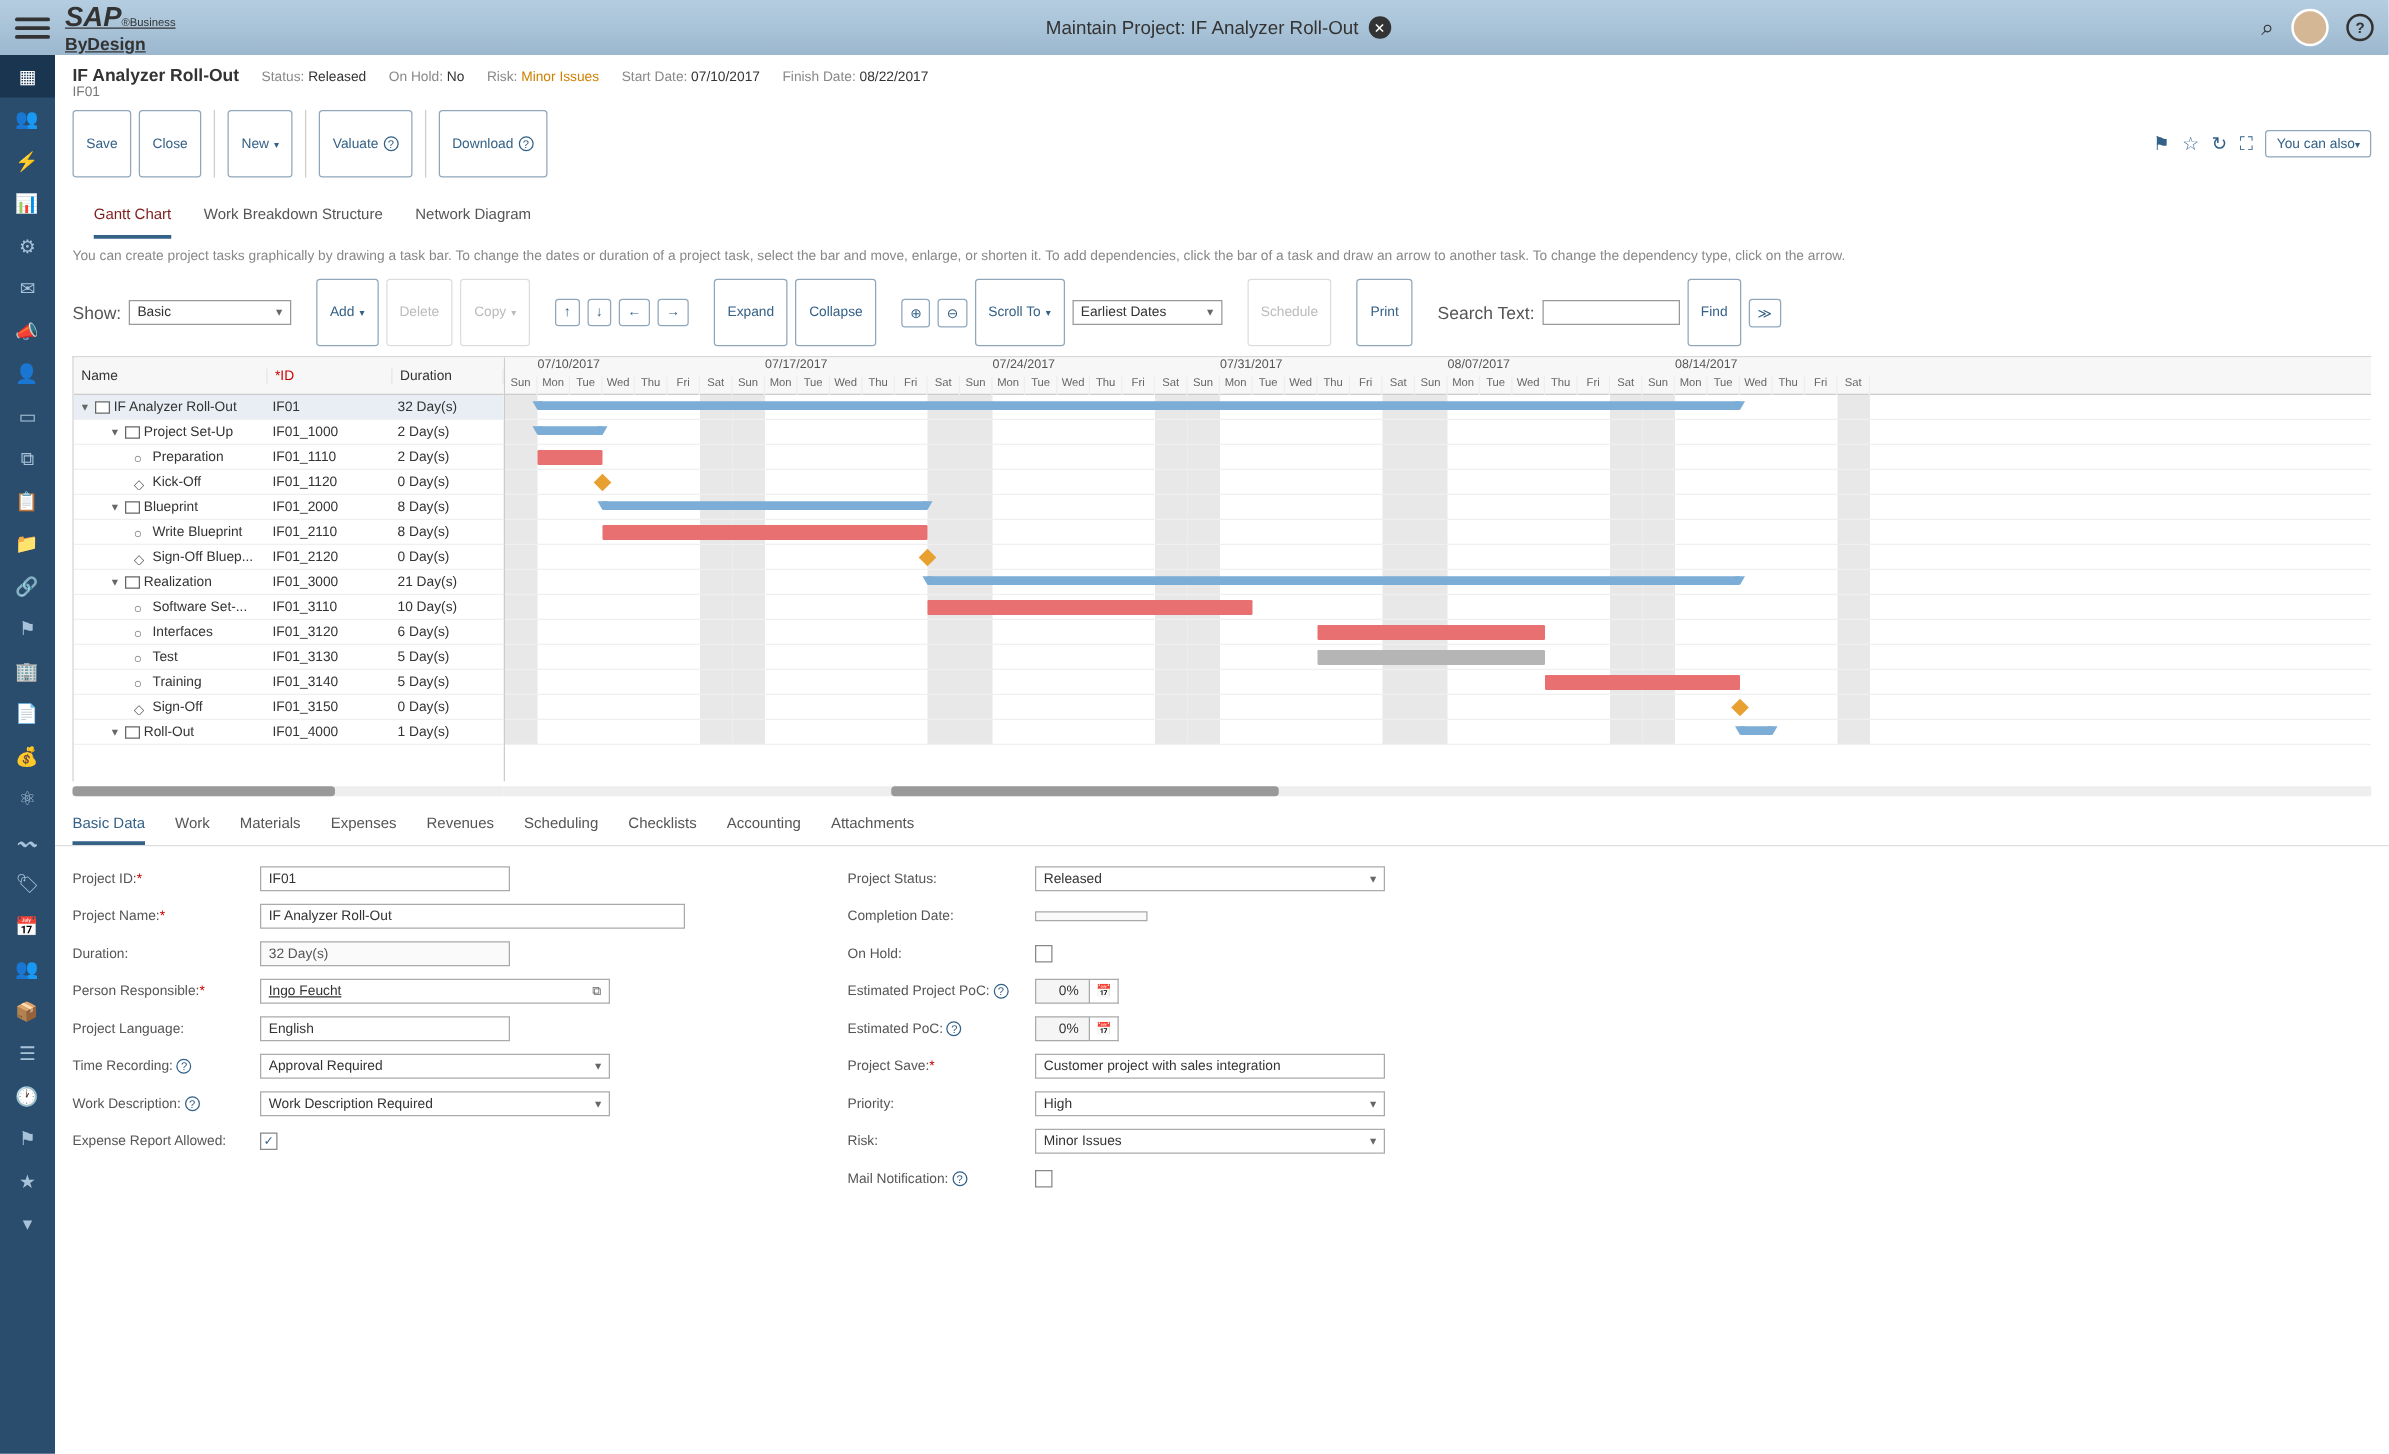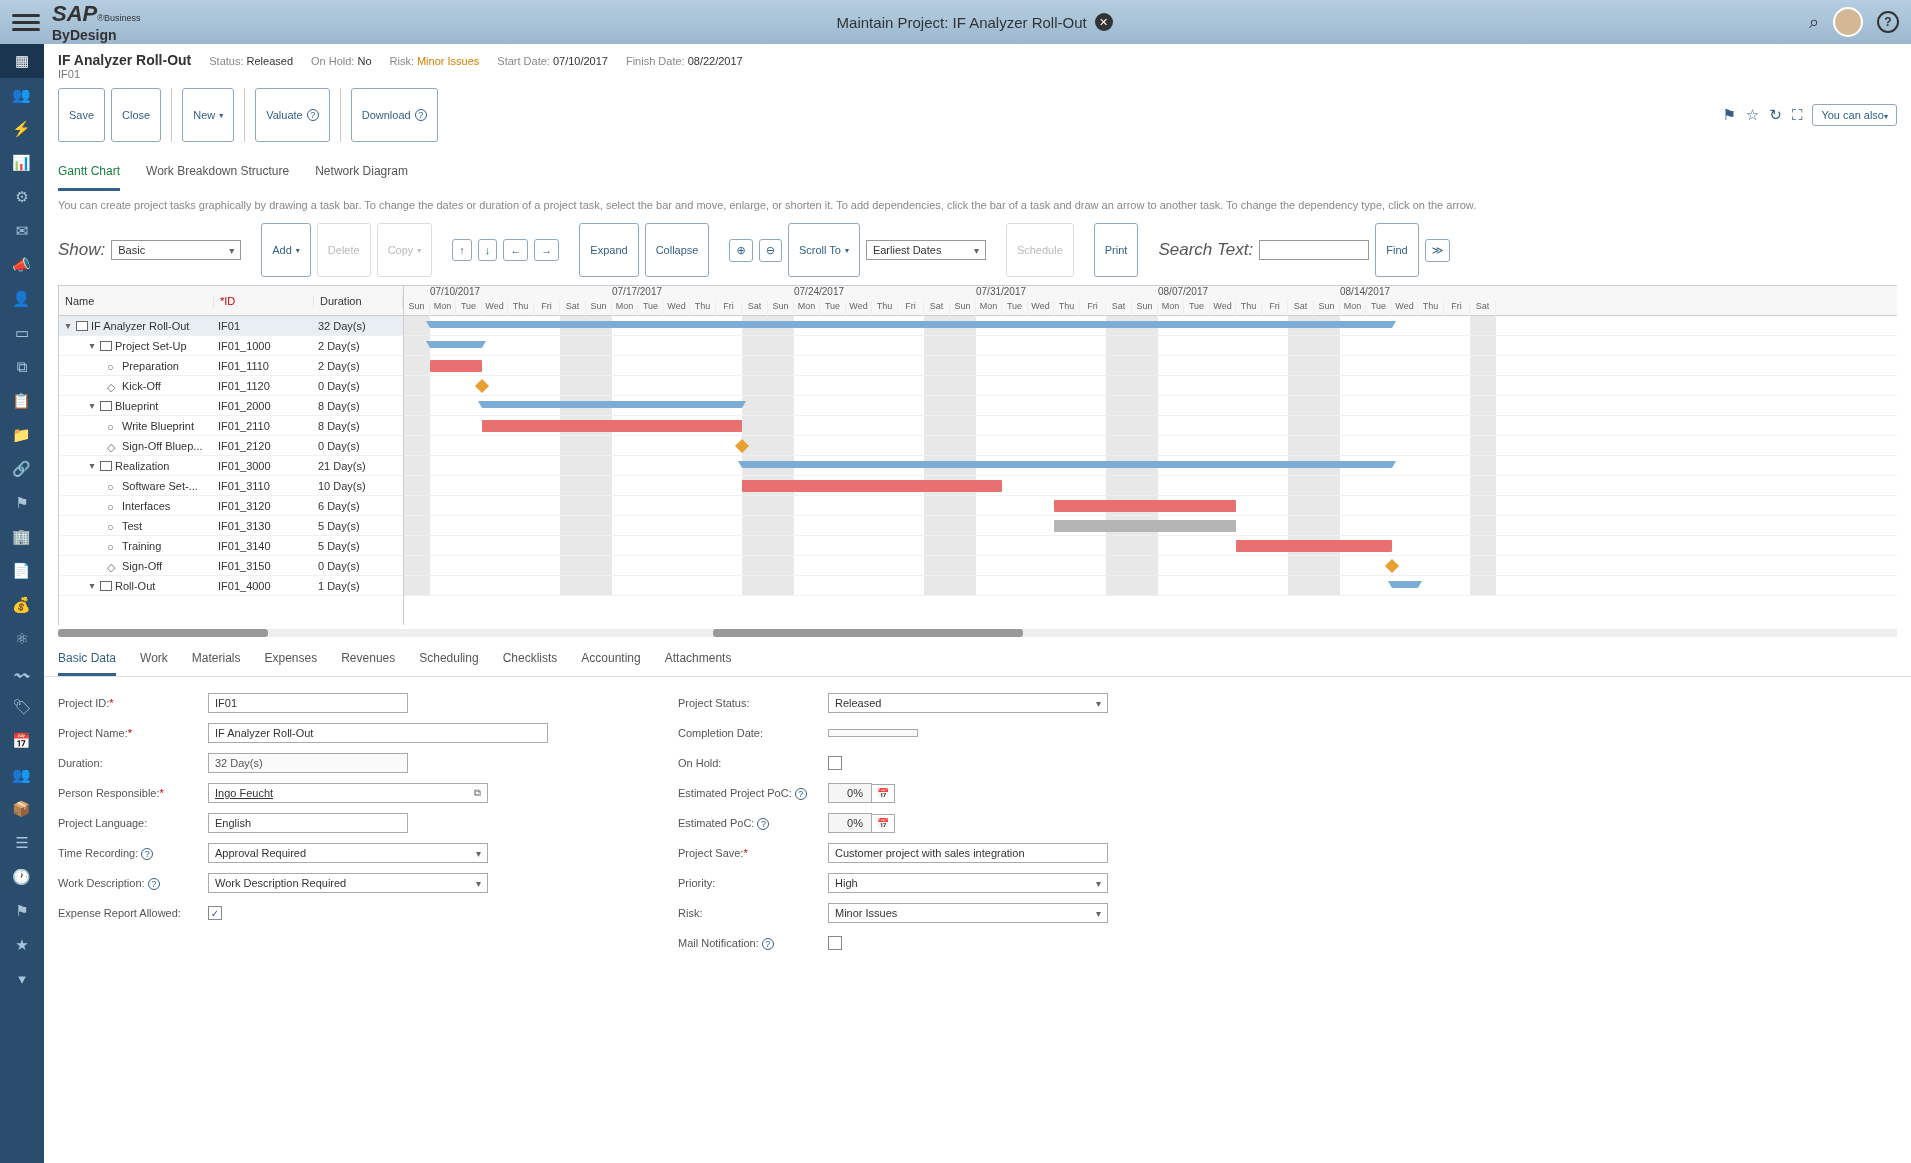--- a/index.html
+++ b/index.html
@@ -2,21 +2,21 @@
 <html><head>
 <meta charset="utf-8">
 <style>
 * { box-sizing: border-box; margin: 0; padding: 0; font-family: Arial, Helvetica, sans-serif; }
 body { font-size: 12px; color: #333; background: #fff; overflow: hidden; }
 
 
 .shell-header { height: 44px; background: linear-gradient(#b5cde0,#9cb8cf); display:flex; align-items:center; padding:0 12px; color:#333; }
 .shell-header .menu-icon { width:28px; height:28px; display:flex; flex-direction:column; justify-content:center; gap:4px; cursor:pointer; margin-right:12px;}
 .shell-header .menu-icon span { height:3px; background:#333; border-radius:2px;}
-.shell-header .logo { font-weight:bold; font-size:13px; letter-spacing:0px; }
+.shell-header .logo { font-weight:bold; font-size:13px; letter-spacing:0px;text-decoration:underline; }
 .shell-header .logo .big { font-size:22px; font-weight:900; font-style:italic;}
 .shell-header .logo .sub { font-size:9px; font-weight:normal;}
 .shell-header .title { flex:1; text-align:center; font-size:15px; color:#333; display:flex; align-items:center; justify-content:center; gap:8px;}
 .shell-header .title-close { width:18px; height:18px; border-radius:50%; background:#333; color:#fff; display:inline-flex; align-items:center; justify-content:center; font-size:11px;}
 .shell-header .right { display:flex; align-items:center; gap:14px;}
 .shell-header .avatar { width:30px; height:30px; border-radius:50%; background:#d4b896; border:2px solid #fff;}
 .shell-header .help-icon { width:22px; height:22px; border:2px solid #333; border-radius:50%; display:flex; align-items:center; justify-content:center; font-weight:bold;}
 
 
 .left-rail { position:absolute; top:44px; left:0; bottom:0; width:44px; background:#2a4d6e; display:flex; flex-direction:column;}
@@ -46,27 +46,27 @@
 .yca-btn { border:1px solid #8fa7bb; padding:4px 8px; font-size:11px; color:#346187; background:#fff; border-radius:3px;}
 .help-q { width:12px; height:12px; border:1px solid #346187; border-radius:50%; display:inline-flex; align-items:center; justify-content:center; color:#346187; font-size:9px;}
 
 
 .main-tabs { padding:0 14px; border-bottom:1px solid #ccc; display:flex; gap:26px;}
 .main-tabs .tab { padding:8px 0; font-size:13px; color:#555; cursor:pointer;}
 .main-tabs .tab.active { color:#346187; border-bottom:3px solid #346187; font-weight:400;}
 
 .sub-tabs { padding:10px 14px 0 14px; display:flex; gap:26px; }
 .sub-tabs .tab { padding:4px 0 10px 0; font-size:12px; color:#555; cursor:pointer;}
-.sub-tabs .tab.active { color:#15803d; border-bottom:3px solid #346187;}
+.sub-tabs .tab.active { color:#7f1d1d; border-bottom:3px solid #346187;margin-left:17px;}
 
 .hint { padding:8px 14px; font-size:11px; color:#888;}
 
 
 .gantt-toolbar { padding:4px 14px; display:flex; gap:6px; align-items:center;}
-.gantt-toolbar .label { font-size:17px; color:#555;font-style:italic;}
+.gantt-toolbar .label { font-size:14px; color:#555;}
 .select { border:1px solid #999; padding:3px 6px; font-size:11px; background:#fff; display:inline-flex; align-items:center; gap:4px;}
 .gantt-toolbar .btn.disabled { color:#bbb; border-color:#ddd; cursor:default;}
 .gantt-toolbar input[type="text"]{ border:1px solid #999; padding:3px 4px; font-size:11px; width:110px;}
 
 
 .gantt { display:flex; margin:4px 14px 0 14px; border-top:1px solid #ccc; border-left:1px solid #ccc; height:340px; position:relative;}
 .gantt-left { width:345px; border-right:1px solid #ccc; overflow:hidden; background:#fff; position:relative;}
 .gantt-left .header { display:flex; height:30px; border-bottom:1px solid #ccc; background:#f7f7f7; font-size:11px; align-items:center;}
 .gantt-left .header .col { padding:0 6px; border-right:1px solid #e5e5e5;}
 .gantt-left .header .c1 { width:155px;} .gantt-left .header .c2 { width:100px; color:#c00;} .gantt-left .header .c3 { flex:1;}

